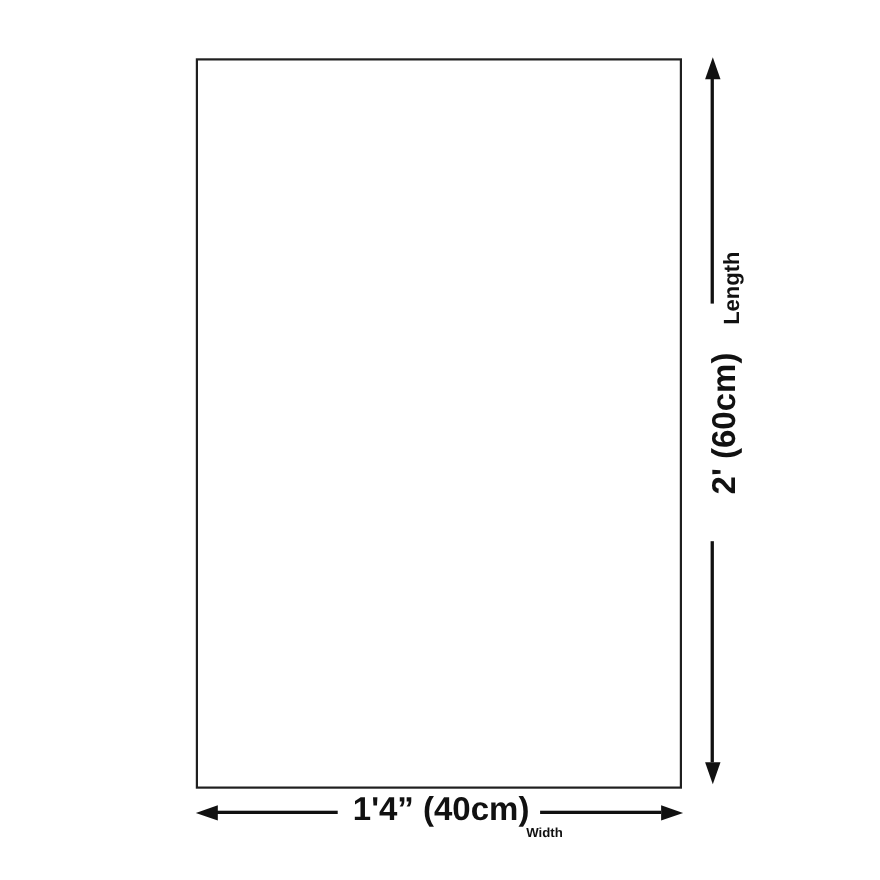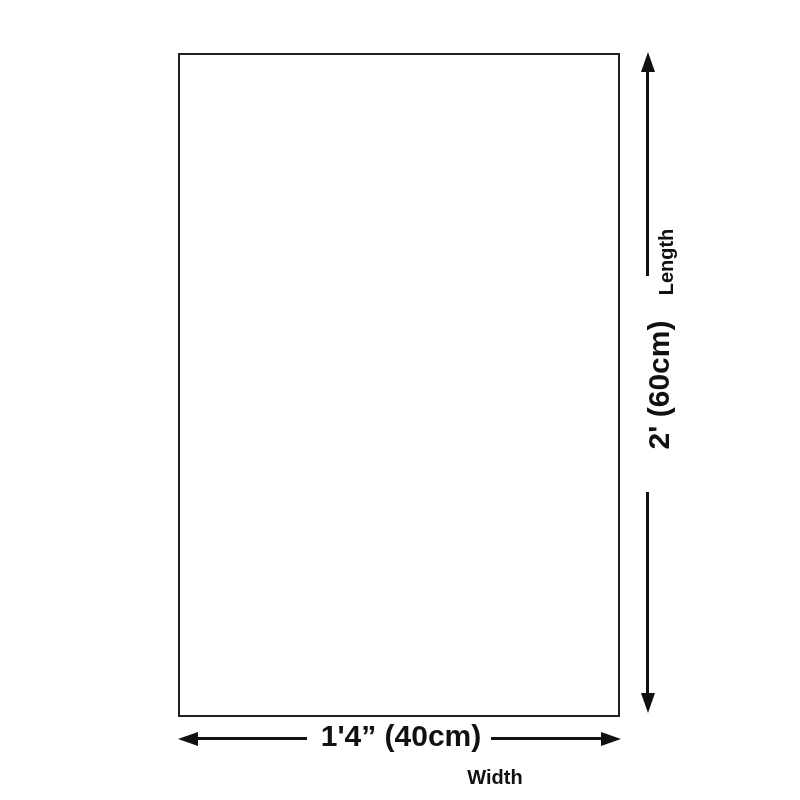--- a/index.html
+++ b/index.html
@@ -86,22 +86,22 @@
     left: 666px; top: 262px;
     font-size: 20px;
     transform: translate(-50%, -50%) rotate(-90deg);
   }
   .width-value {
     left: 401px; top: 736px;
     font-size: 30px;
     transform: translate(-50%, -50%);
   }
   .width-label {
-    left: 495px; top: 777px;
-    font-size: 20px;
+    left: 495px; top: 757px;
+    font-size: 12px;
     transform: translate(-50%, -50%);
   }
 </style>
 </head>
 <body>
 
 <div class="canvas">
 
   <div class="product-box"></div>
 

